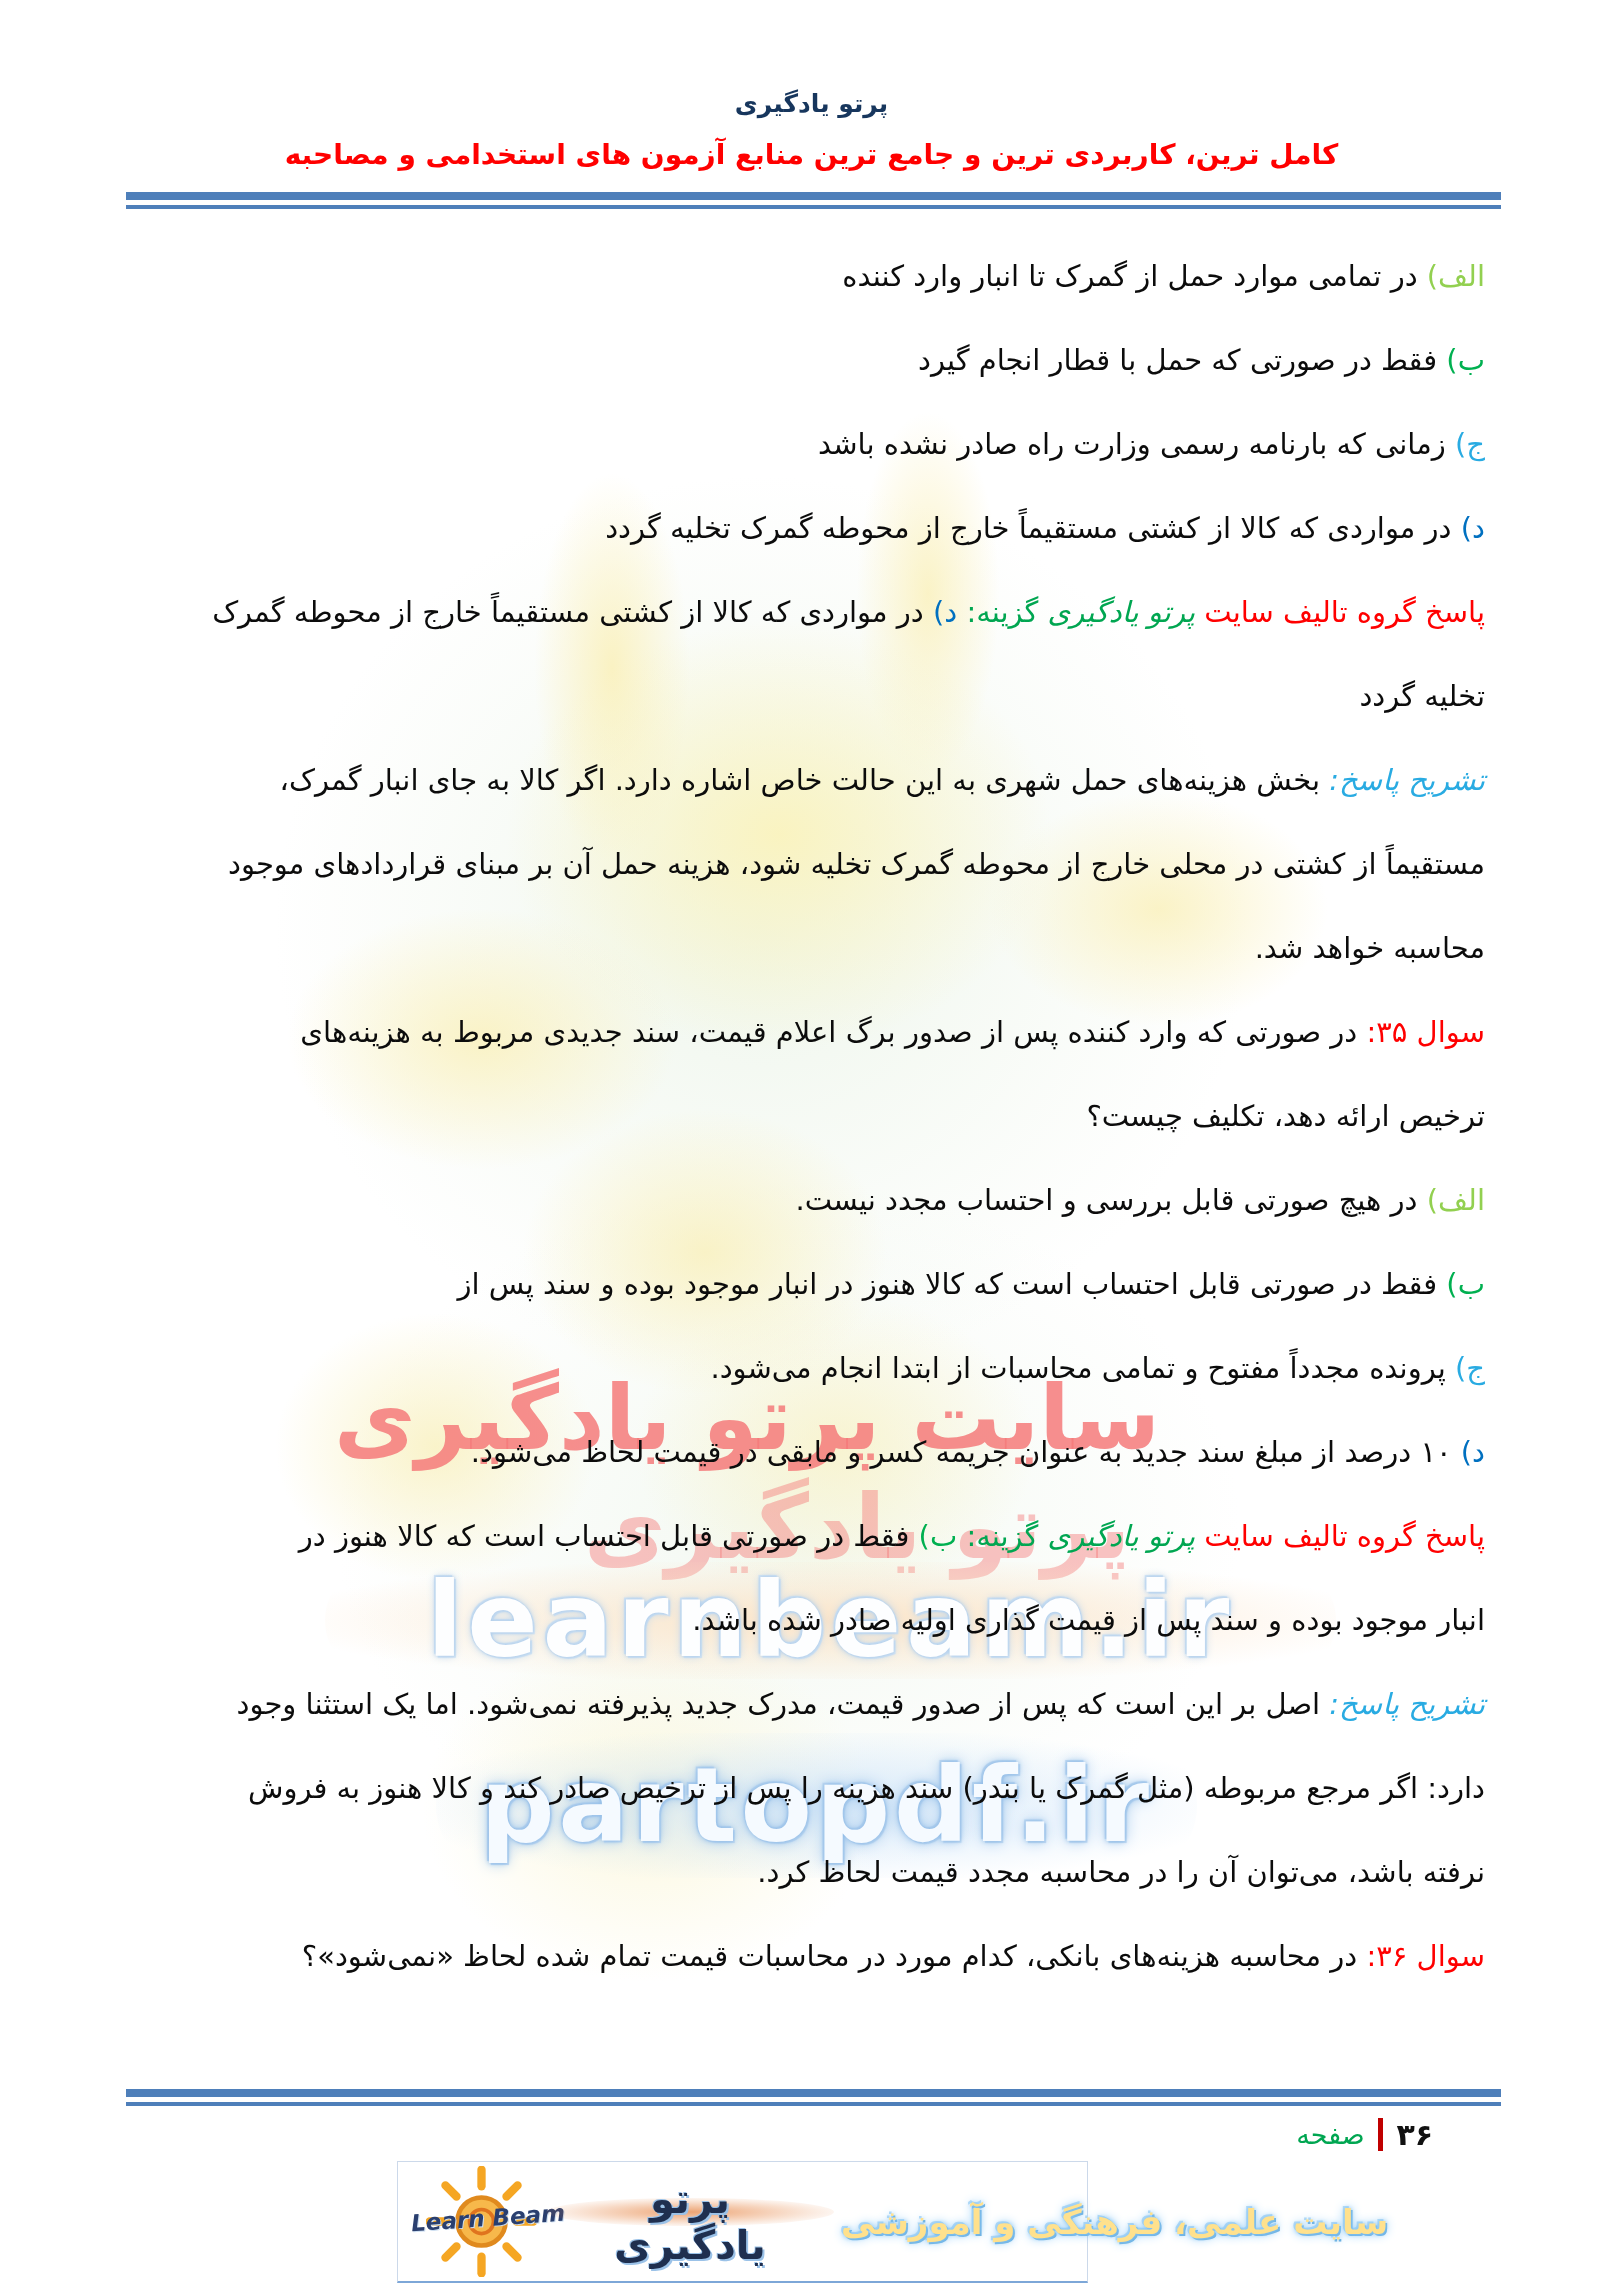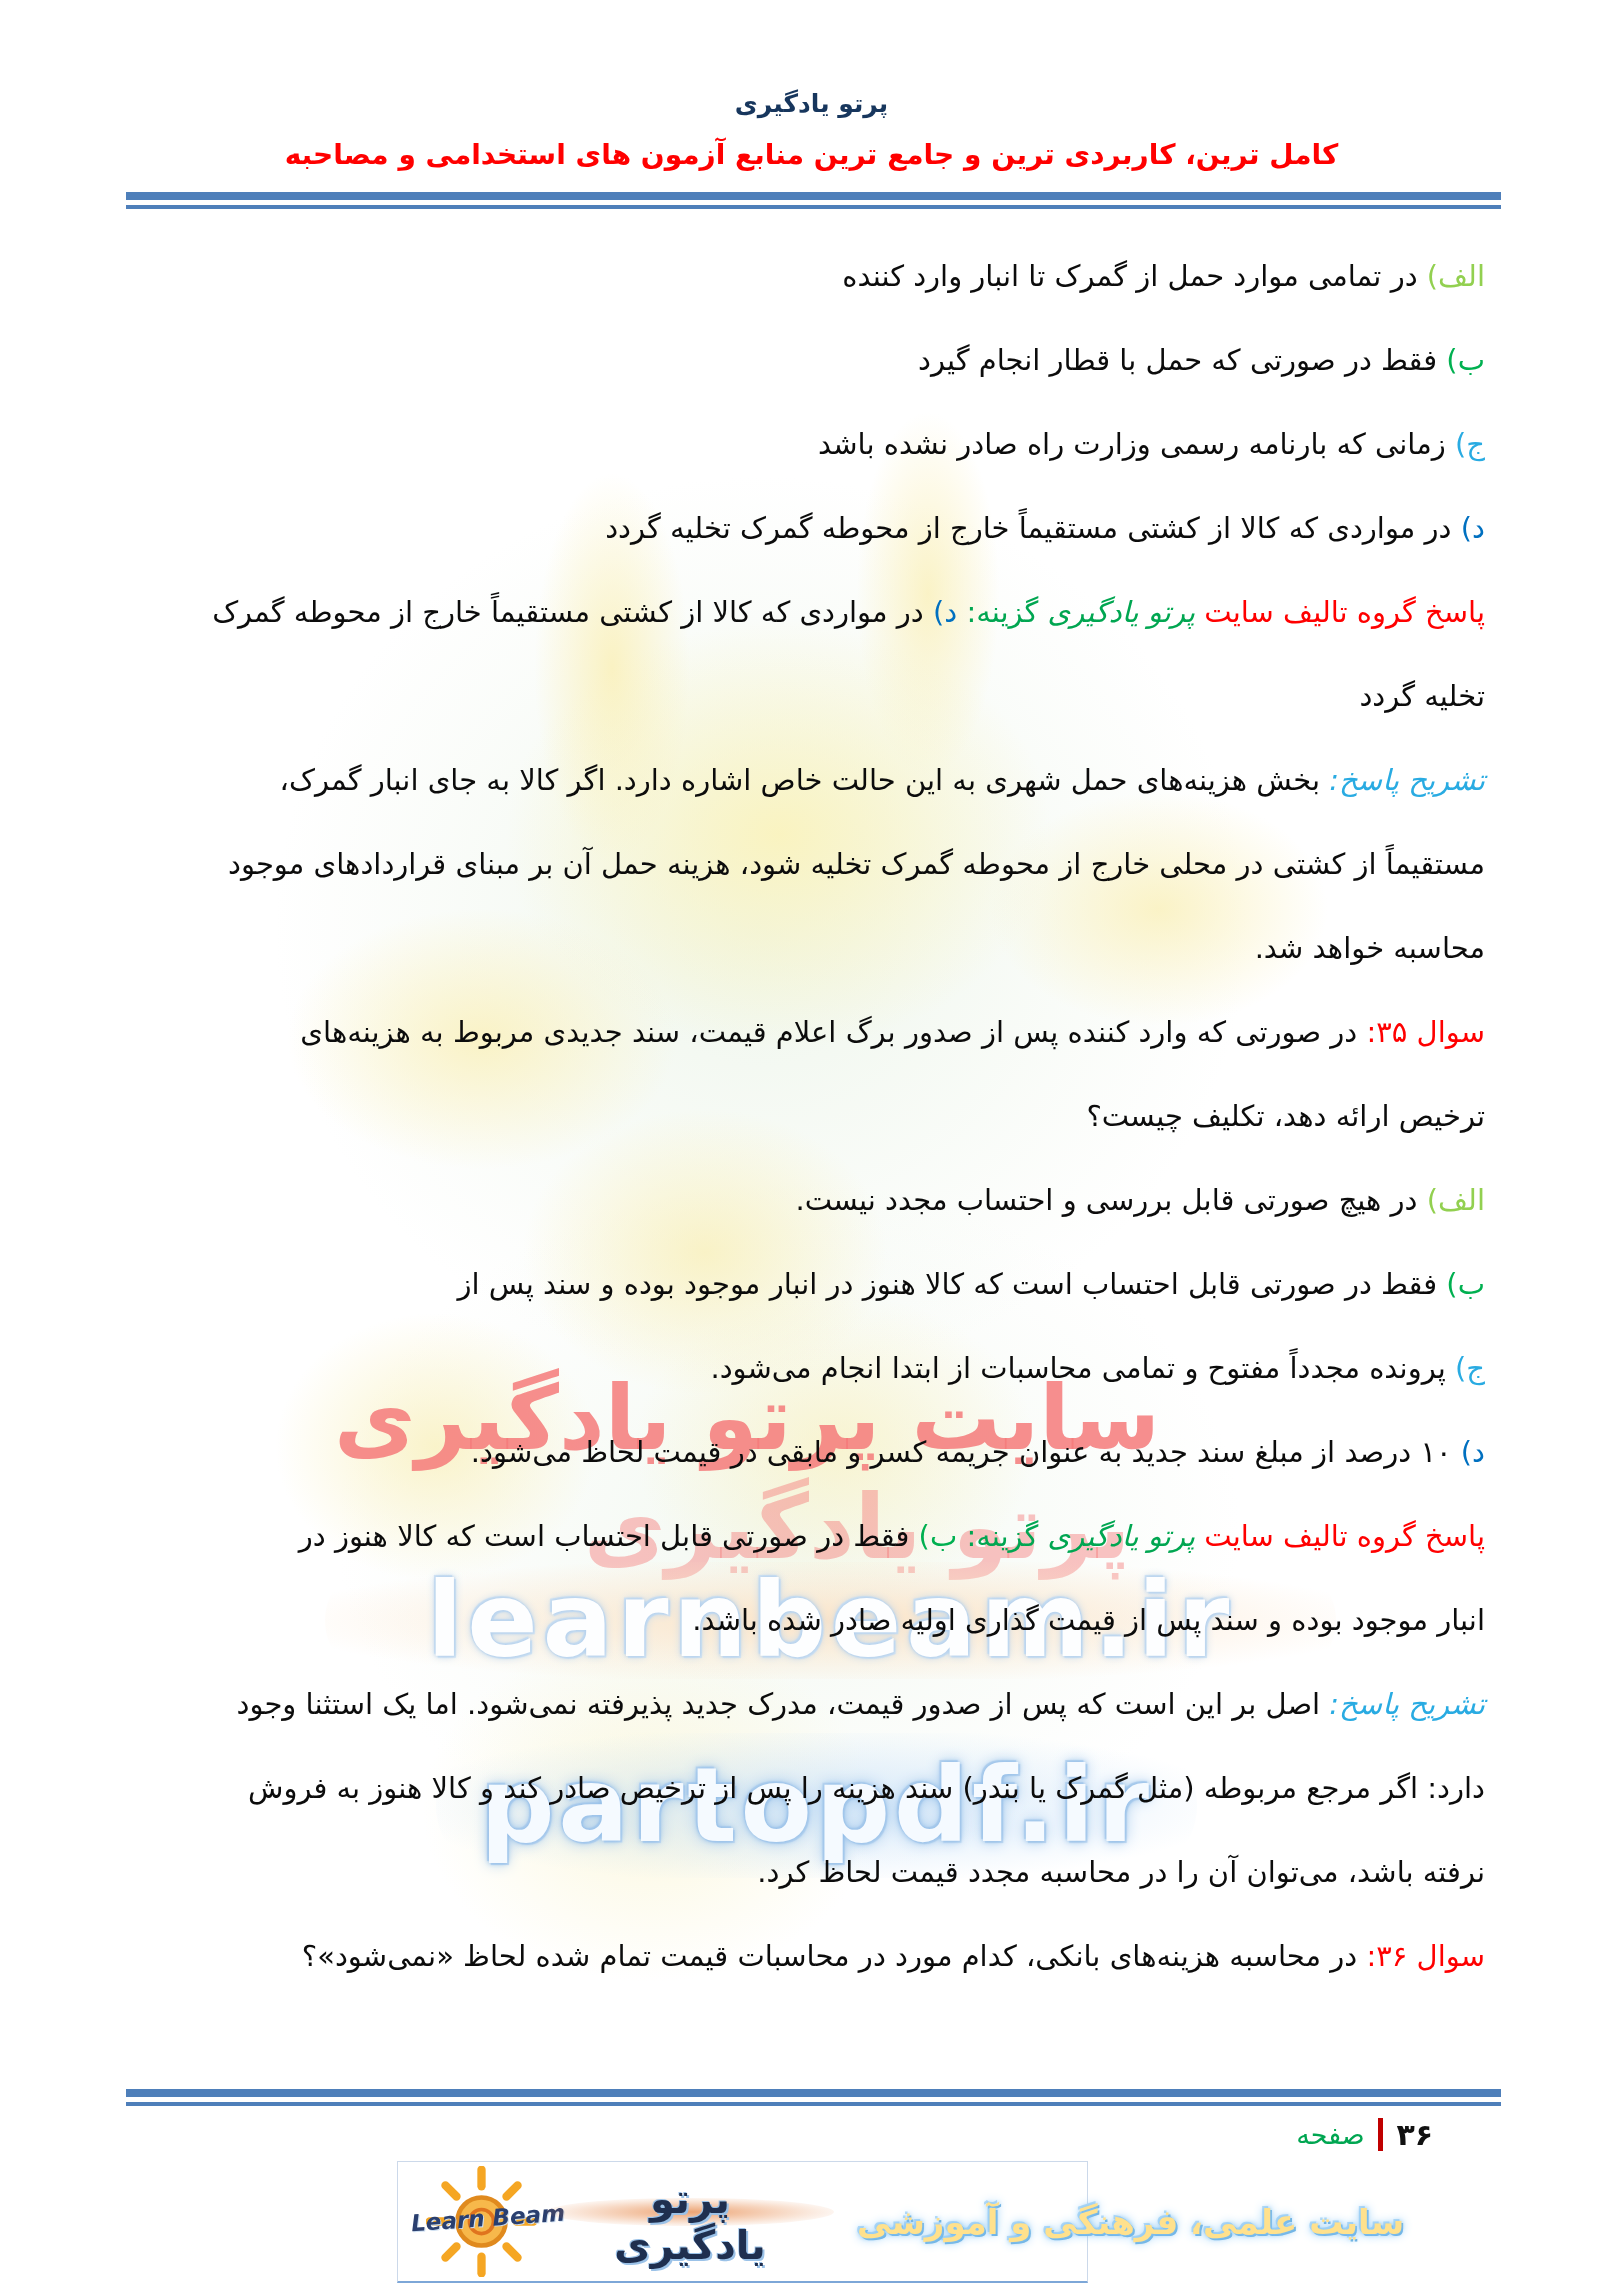--- a/index.html
+++ b/index.html
@@ -73,21 +73,21 @@
             display:flex;align-items:center;box-sizing:border-box;}
   .sun-wrap{position:relative;width:111px;height:111px;margin-left:28px;flex:0 0 auto;}
   .sun-wrap .lb-text{position:absolute;top:39px;left:-15px;white-space:nowrap;
             font-size:23px;font-weight:bold;font-style:italic;color:#2a3f6f;
             transform:rotate(-4deg);text-shadow:0.9px 0.9px 0 #cfe0f2;}
   .parto-logo{position:relative;margin-left:37px;width:232px;text-align:center;flex:0 0 auto;}
   .parto-logo .swirl{position:absolute;left:-28px;right:-28px;top:22px;height:28px;border-radius:50%;
             background:radial-gradient(ellipse at center, rgba(227,116,42,.65) 0%, rgba(227,116,42,.15) 60%, rgba(227,116,42,0) 80%);}
   .parto-logo .parto-text{position:relative;font-size:40px;font-weight:bold;color:#1f2f4f;
             text-shadow:1.9px 1.9px 0 #9bc2e8,-0.9px -0.9px 0 #9bc2e8;direction:rtl;}
-  .tagline{margin-left:51px;font-size:34px;font-weight:bold;direction:rtl;white-space:nowrap;
+  .tagline{margin-left:35px;font-size:34px;font-weight:bold;direction:rtl;white-space:nowrap;
             color:#ffe18d;text-shadow:0 0 4.6px #86c5f4,0 0 11px #86c5f4,1.9px 1.9px 0 #6aaede,-1.9px -1.9px 0 #b8dcf7;}
 </style>
 </head>
 <body>
 
 <div class="page">
 
   <div class="bg-blobs"></div>
 
   <div class="hdr-title">پرتو یادگیری</div>

